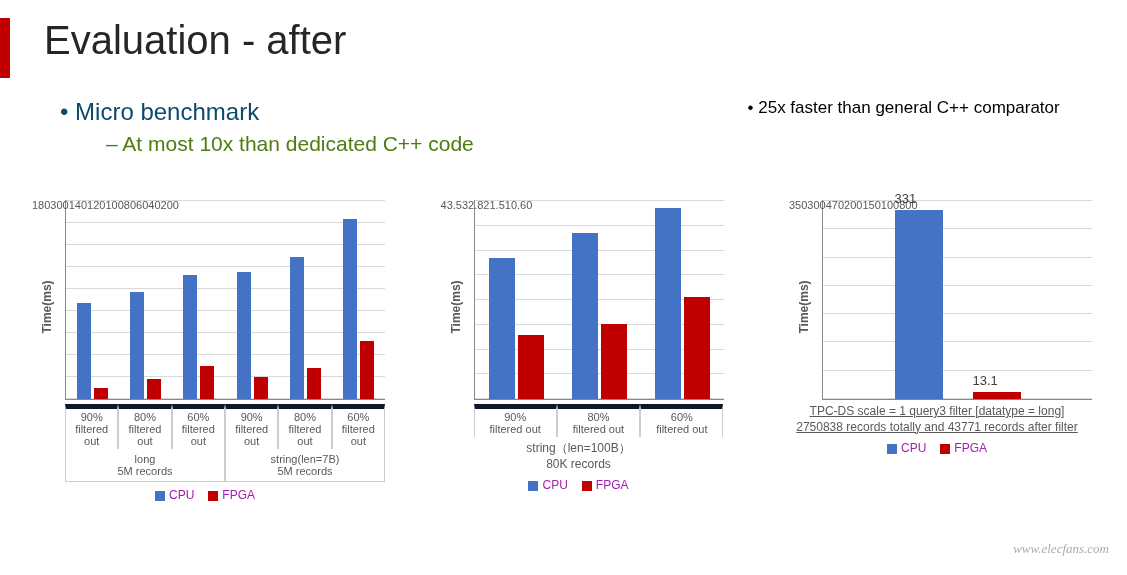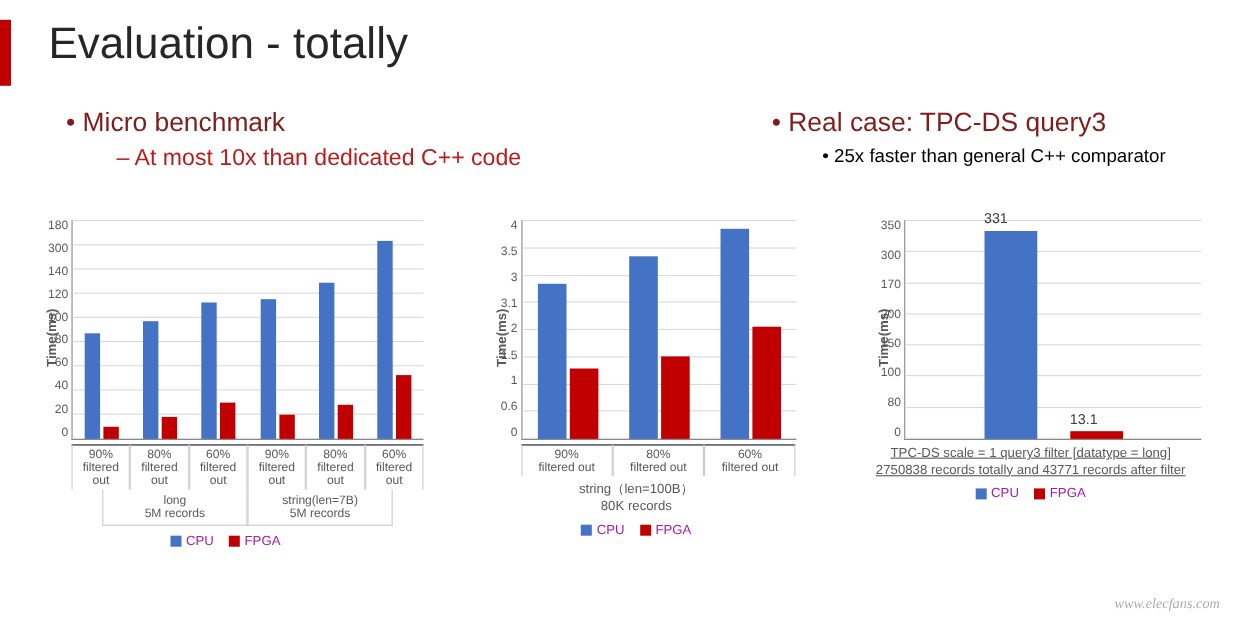--- a/index.html
+++ b/index.html
@@ -26,30 +26,30 @@
   }
   .columns {
     position: absolute;
     top: 98px; left: 30px; right: 30px;
     display: flex;
   }
   .col-left { width: 62%; padding-left: 30px; }
   .col-right { width: 38%; padding-left: 10px; }
   .bullet-1 {
     font-size: 24px;
-    color: #7f1d1d;
+    color: #0c4a6e;
     margin-bottom: 6px;
   }
   .bullet-1::before {
     content: "•  ";
     font-size: 24px;
   }
   .bullet-2 {
     font-size: 21px;
-    color: #b91c1c;
+    color: #4d7c0f;
     margin-left: 46px;
     margin-bottom: 10px;
   }
   .bullet-2::before { content: "–  "; }
   .bullet-2b {
     font-size: 17px;
     color: #000;
     margin-left: 46px;
     margin-bottom: 10px;
   }
@@ -84,21 +84,21 @@
     transform-origin: center;
     font-size: 12px;
     font-weight: 600;
     color: #595959;
     white-space: nowrap;
   }
   .yticks {
     position: absolute;
     left: -34px; top: 0; bottom: 0;
     display: flex;
-    flex-direction: column;
+    flex-direction: row;
     justify-content: space-between;
     font-size: 11px;
     color: #595959;
     text-align: right;
     width: 30px;
   }
   .yticks span { line-height: 1; }
   .grid {
     position: absolute;
     left: 0; right: 0; top: 0; bottom: 0;
@@ -127,21 +127,21 @@
   .fpga { background: #c00000; }
   .xlabels {
     display: flex;
     justify-content: space-around;
     width: 100%;
     font-size: 11px;
     color: #595959;
     text-align: center;
     margin-top: 4px;
   }
-  .xlabels .xlab { flex: 1; padding: 2px 2px; border-top: 1px solid #0f172a; border-left: 1px solid #ccc; border-right: 1px solid #ccc; }
+  .xlabels .xlab { flex: 1; padding: 2px 2px; border-top: 5px solid #0f172a; border-left: 1px solid #ccc; border-right: 1px solid #ccc; }
   .xsub {
     display: flex;
     width: 100%;
     font-size: 11px;
     color: #595959;
     text-align: center;
   }
   .xsub .xs { flex: 1; padding: 4px 2px; border: 1px solid #ccc; border-top: none; }
   .subtitle {
     font-size: 12px;
@@ -178,29 +178,28 @@
     color: #888;
     font-style: italic;
     opacity: 0.7;
     font-family: Liberation Serif, serif;
   }
 </style>
 </head>
 <body>
 
 <div class="accent-bar"></div>
-<h1 class="slide-title">Evaluation - totally</h1>
+<h1 class="slide-title">Evaluation - after</h1>
 
 <div class="columns">
   <div class="col-left">
     <div class="bullet-1">Micro benchmark</div>
     <div class="bullet-2">At most 10x than dedicated C++ code</div>
   </div>
   <div class="col-right">
-    <div class="bullet-1">Real case: TPC-DS query3</div>
     <div class="bullet-2b">25x faster than general C++ comparator</div>
   </div>
 </div>
 
 <div class="charts-row">
 
   <div class="chart-wrap c1">
     <div style="display:flex; align-items:flex-end;">
       <div class="plot-area" id="plot1" style="width:320px; height:200px; margin-left:40px;">
         <div class="ylabel">Time(ms)</div>
@@ -267,39 +266,39 @@
         </div>
     </div>
     <div class="xlabels" id="xlab1" style="width:320px; margin-left:40px;">
         <div class="xlab">90%<br>filtered<br>out</div>
         <div class="xlab">80%<br>filtered<br>out</div>
         <div class="xlab">60%<br>filtered<br>out</div>
         <div class="xlab">90%<br>filtered<br>out</div>
         <div class="xlab">80%<br>filtered<br>out</div>
         <div class="xlab">60%<br>filtered<br>out</div>
       </div>
-    <div class="xsub" id="xsub1" style="width:264px; margin-left:40px;">
+    <div class="xsub" id="xsub1" style="width:320px; margin-left:40px;">
         <div class="xs" style="flex: 3 1 0%;">long<br>5M records</div>
         <div class="xs" style="flex: 3 1 0%;">string(len=7B)<br>5M records</div>
       </div>
     <div class="legend">
       <span><span class="sw cpu"></span><span>CPU</span></span>
       <span><span class="sw fpga"></span><span>FPGA</span></span>
     </div>
   </div>
 
   <div class="chart-wrap c2">
     <div style="display:flex; align-items:flex-end;">
       <div class="plot-area" id="plot2" style="width:250px; height:200px; margin-left:40px;">
         <div class="ylabel">Time(ms)</div>
         <div class="yticks" id="yticks2">
             <span>4</span>
             <span>3.5</span>
             <span>3</span>
-            <span>3.1</span>
+            <span>2.8</span>
             <span>2</span>
             <span>1.5</span>
             <span>1</span>
             <span>0.6</span>
             <span>0</span>
           </div>
         <div class="grid" id="grid2">
             <div></div>
             <div></div>
             <div></div>
@@ -345,21 +344,21 @@
     </div>
   </div>
 
   <div class="chart-wrap c3">
     <div style="display:flex; align-items:flex-end;">
       <div class="plot-area" id="plot3" style="width:270px; height:200px; margin-left:40px; justify-content:center; gap:30px;">
         <div class="ylabel">Time(ms)</div>
         <div class="yticks" id="yticks3">
             <span>350</span>
             <span>300</span>
-            <span>170</span>
+            <span>470</span>
             <span>200</span>
             <span>150</span>
             <span>100</span>
             <span>80</span>
             <span>0</span>
           </div>
         <div class="grid" id="grid3">
             <div></div>
             <div></div>
             <div></div>

